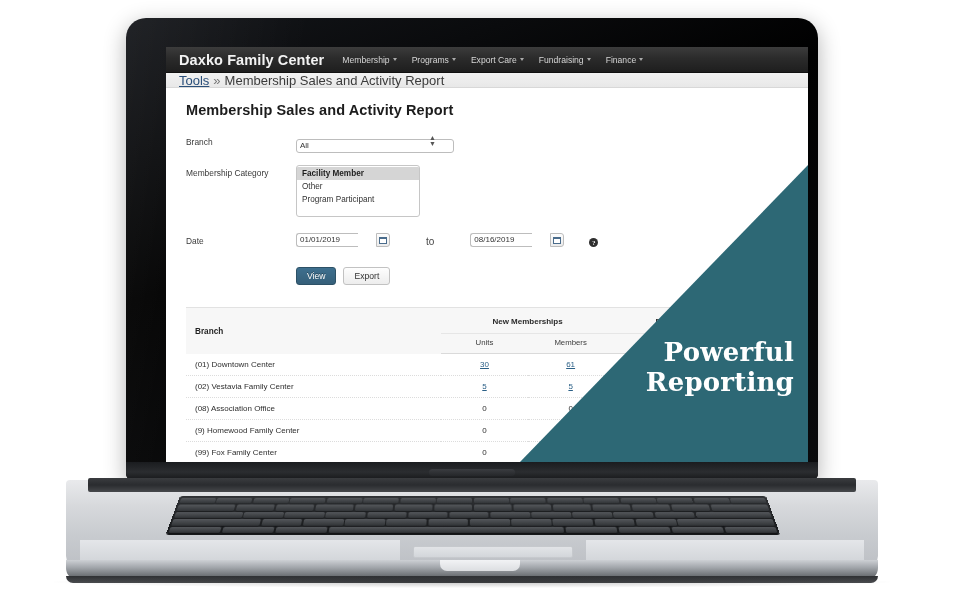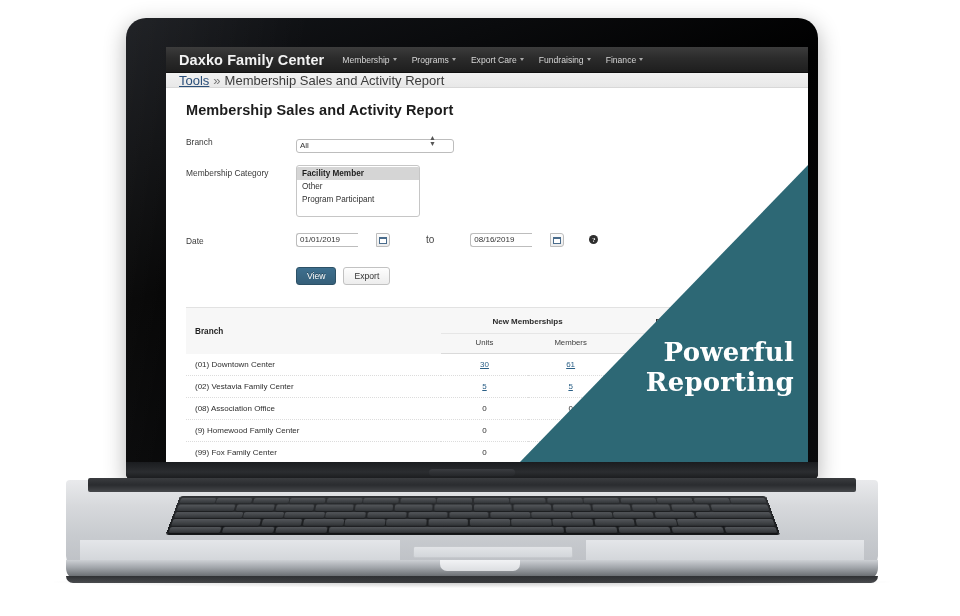--- a/index.html
+++ b/index.html
@@ -103,21 +103,21 @@
   }
   .select-arrows div { line-height:5.5px; }
 
   .listbox {
     width:124px; height:52px; border:1px solid #c6c6c6; border-radius:3px;
     background:#fff; padding:1px 0 0 0; overflow:hidden;
   }
   .lb-item { font-size:8.2px; color:#333; padding:1px 5px; line-height:11px; }
   .lb-item.selected { background:#d5d5d5; font-weight:700; color:#1d1d1d; }
 
-  .daterow { display:flex; align-items:center; gap:18px; }
+  .daterow { display:flex; align-items:flex-end; gap:18px; }
   .dateinput {
     width:62px; height:14px; border:1px solid #bdbdbd; border-right:none;
     border-radius:3px 0 0 3px; background:#fff;
     font-size:8px; color:#333; padding:0 3px;
     font-family:"Liberation Sans", sans-serif;
   }
   .calbtn {
     width:14px; height:14px; border:1px solid #bdbdbd; border-radius:0 3px 3px 0;
     background:linear-gradient(180deg,#fdfdfd,#ebebeb);
     display:flex; align-items:center; justify-content:center;

